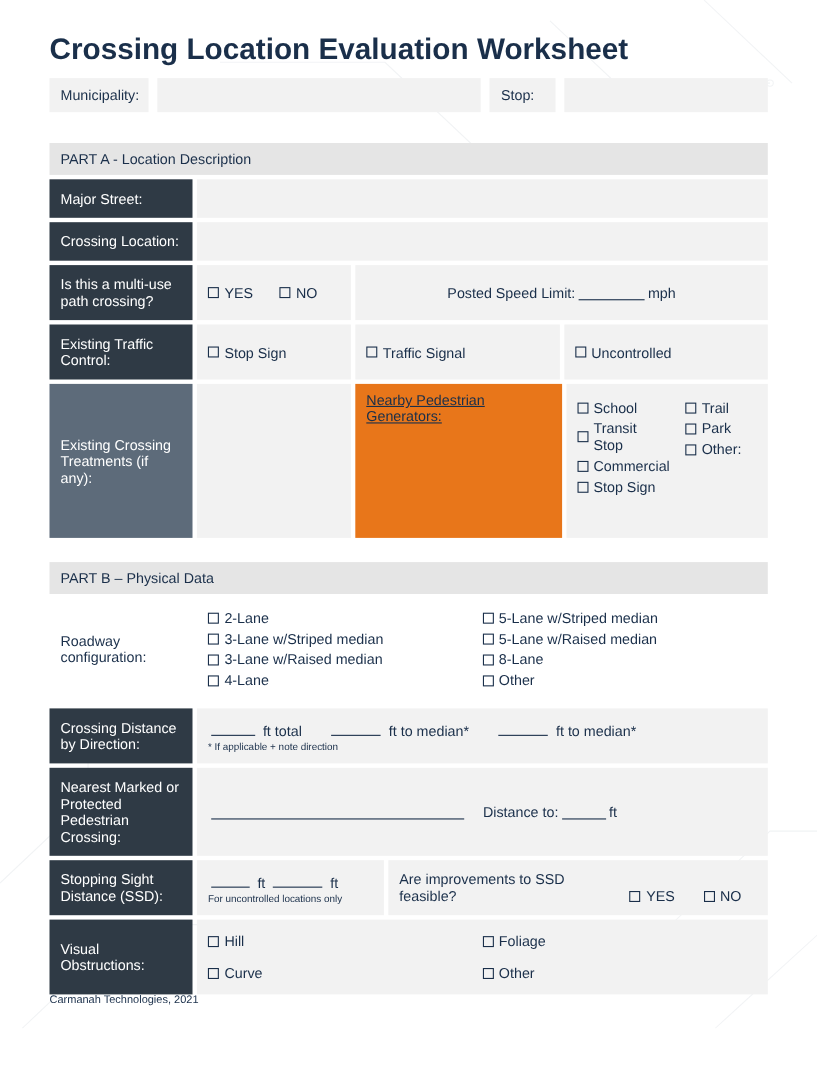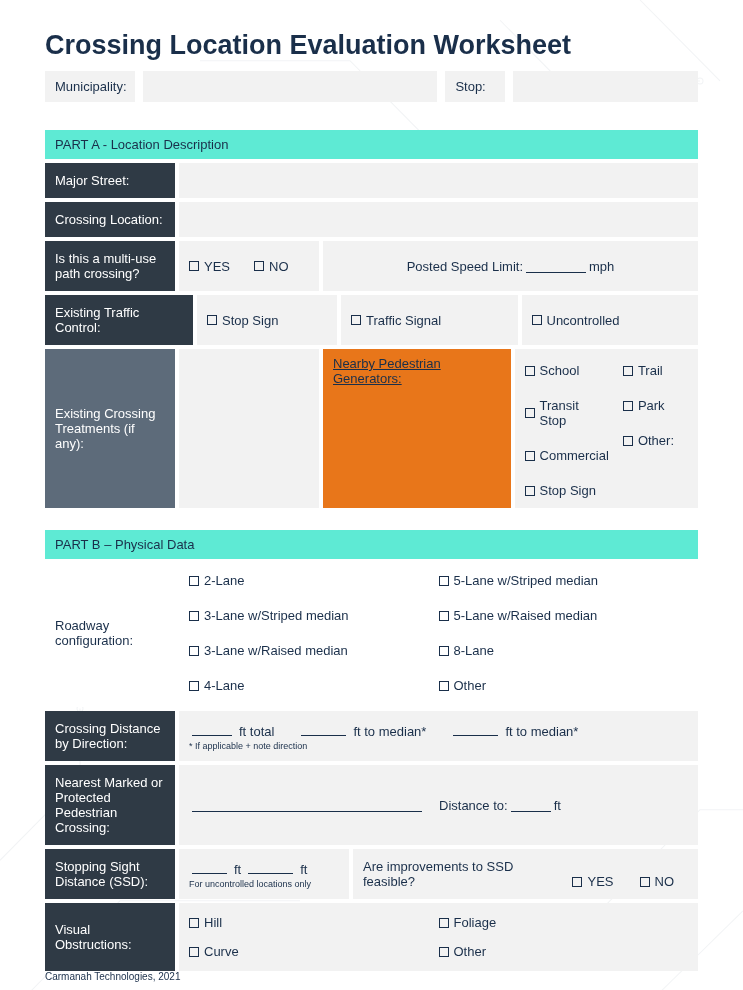--- a/index.html
+++ b/index.html
@@ -40,21 +40,21 @@
     gap: 8px;
     margin-bottom: 28px;
   }
   .top-cell {
     background: #f2f2f2;
     padding: 8px 10px;
     font-size: 13px;
     color: #1a2f4a;
   }
   .section-header {
-    background: #5eead4;
+    background: #e5e5e5;
     color: #1a2f4a;
     font-size: 13px;
     padding: 7px 10px;
     font-weight: 400;
   }
   .grid-row {
     display: flex;
     gap: 4px;
     margin-top: 4px;
   }
@@ -114,21 +114,21 @@
   .ped-gen-header {
     background: #e8761a;
     color: #1a2f4a;
     text-decoration: underline;
     font-size: 13px;
     padding: 7px 10px;
   }
   .col-list {
     display: flex;
     flex-direction: column;
-    gap: 20px;
+    gap: 4px;
   }
   .footnote {
     font-size: 9px;
     color: #1a2f4a;
     margin-top: 2px;
   }
   .footer {
     font-size: 10px;
     color: #1a2f4a;
   }
@@ -190,21 +190,21 @@
         </span>
     </div>
     <div class="cell-light" style="flex:1;justify-content:center">
       <span>Posted Speed Limit:</span>
       <span class="blank-line" style="min-width:60px"></span>
       <span>mph</span>
     </div>
   </div>
 
   <div class="grid-row">
-    <div class="label-dark" style="width:148px">Existing Traffic Control:</div>
+    <div class="label-dark" style="width:130px">Existing Traffic Control:</div>
     <div class="cell-light" style="width:140px">
       <span class="checkbox"></span>
         <span>Stop Sign</span>
     </div>
     <div class="cell-light" style="flex:1">
       <span class="checkbox"></span>
         <span>Traffic Signal</span>
     </div>
     <div class="cell-light" style="flex:1">
       <span class="checkbox"></span>

